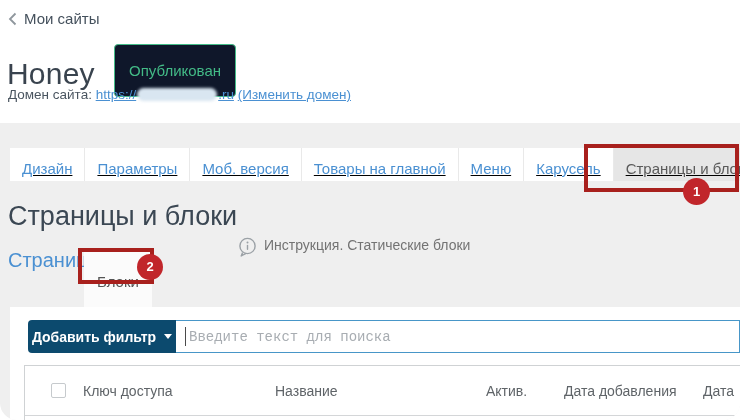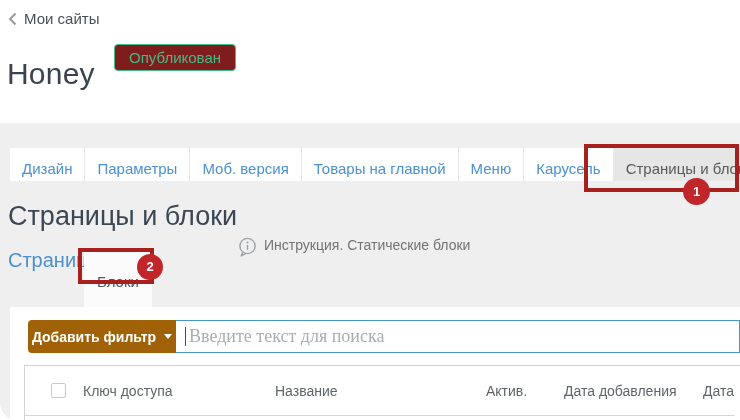--- a/index.html
+++ b/index.html
@@ -6,32 +6,32 @@
   html,body { background:#fff; }
   body { font-family:"Liberation Sans","DejaVu Sans",sans-serif; }
   .canvas { position:relative; width:740px; height:420px; overflow:hidden; background:#fff;border-radius:17px; }
 
   
   .back-link { position:absolute; top:10px; left:8px; display:flex; align-items:center; gap:7px;
                font-size:15px; color:#44505c; cursor:pointer; }
   .back-chevron { display:inline-flex; }
   .site-title { position:absolute; top:34px; left:7px; font-size:30px; color:#39434e; letter-spacing:.2px;margin-top:23px; }
   .status-badge { position:absolute; top:44px; left:114px; border:1px solid #43bb87; color:#43bb87;
-                  border-radius:4px; padding:4px 14px; font-size:15px; background:#7f1d1d; }
+                  border-radius:4px; padding:17px 14px; font-size:15px; background:#0f172a; }
   .domain-row { position:absolute; top:87px; left:8px; font-size:13.5px; color:#4a5560; white-space:nowrap; }
   .domain-row a { color:#4a90d2; text-decoration:underline; cursor:pointer; }
   .domain-blur { display:inline-block; width:80px; height:13px; background:#d9e6f1; border-radius:7px;
                  filter:blur(1.5px); vertical-align:-2px; margin:0 1px; }
   .change-domain { color:#4a90d2; text-decoration:none; cursor:pointer; }
 
   
   .gray-section { position:absolute; top:123px; left:0; width:740px; height:297px; background:#efefef; }
 
   
-  .tabbar { position:absolute; top:25px; left:10px; right:0; height:33px; display:flex; }
+  .tabbar { position:absolute; top:25px; left:10px; right:0; height:33px; display:flex;text-decoration:underline; }
   .tab { background:#fff; color:#4a90d2; font-size:15px; line-height:42px; padding:0 12px;
          border-right:1px solid #e9e9e9; white-space:nowrap; cursor:pointer; }
   .tab.active { background:#e6e6e6; color:#5a5a5a; border-right:none; flex:1; text-align:center; cursor:default; }
 
   
   .anno-box { position:absolute; border:4px solid #a8201d; z-index:6; pointer-events:none; }
   .anno-badge { position:absolute; background:#c1262b; color:#fff; border-radius:50%;
                 width:27px; height:27px; line-height:27px; text-align:center;
                 font-size:13px; font-weight:bold; z-index:7; }
   .anno-box-1 { left:584px; top:21px; width:155px; height:48px; }
@@ -47,28 +47,28 @@
 
   
   .subtab-pages { position:absolute; top:126px; left:8px; font-size:20px; color:#4a90d2; cursor:pointer; }
   .subtab-blocks { position:absolute; top:129px; left:84px; font-size:15px; color:#555;
                    background:#fbfbfb; padding:21px 13px; cursor:default; }
 
   
   .panel { position:absolute; top:184px; left:10px; width:730px; height:113px; background:#fff; }
 
   .filter-row { position:absolute; top:13px; left:18px; right:0; height:33px; display:flex; }
-  .filter-btn { width:148px; background:#a16207; color:#fff; font-size:14px; font-weight:bold;
+  .filter-btn { width:148px; background:#0c4a6e; color:#fff; font-size:14px; font-weight:bold;
                 border:none; border-radius:4px 0 0 4px; display:flex; align-items:center;
                 justify-content:center; gap:8px; cursor:pointer; }
   .caret-down { width:0; height:0; border-left:4.5px solid transparent; border-right:4.5px solid transparent;
                 border-top:5px solid #fff; }
   .search-wrap { flex:1; position:relative; background:#fff; border:1px solid #4796c8; border-left:none; }
   .search-input { width:100%; height:100%; border:none; outline:none; padding-left:13px;
-                  font-size:18px; color:#333; font-family:Liberation Serif, serif; background:transparent; }
+                  font-size:14px; color:#333; font-family:Liberation Mono, monospace; background:transparent; }
   .search-input::placeholder { color:#a8adb2; }
   .caret-line { position:absolute; left:9px; top:6px; width:1px; height:19px; background:#4a4a4a; }
 
   
   .table-box { position:absolute; top:58px; left:14px; right:-2px; height:64px;
                background:#fff; border:1px solid #cfd2d4; }
   .thead-row { position:relative; height:50px; border-bottom:1px solid #d4d6d8; }
   .th-checkbox { position:absolute; left:26px; top:17px; width:15px; height:15px;
                  border:1px solid #c6cacd; border-radius:2px; background:#fff; cursor:pointer; }
   .th-label { position:absolute; top:17px; font-size:14px; color:#5f6468; white-space:nowrap; }
@@ -88,20 +88,25 @@
       <svg width="9" height="14" viewBox="0 0 9 14">
           <polyline points="7.5,1.5 2,7 7.5,12.5" fill="none" stroke="#8f979d" stroke-width="1.8"></polyline>
         </svg>
     </span>
     <span>Мои сайты</span>
   </div>
 
   <div class="site-title">Honey</div>
   <div class="status-badge">Опубликован</div>
 
+  <div class="domain-row">
+    <span>Домен сайта:</span>
+    <a>https://</a><span class="domain-blur"></span><a>.ru</a>
+    <a class="change-domain">(Изменить домен)</a>
+  </div>
 
   <div class="gray-section">
 
     <div class="tabbar">
       <div class="tab">Дизайн</div>
       <div class="tab">Параметры</div>
       <div class="tab">Моб. версия</div>
       <div class="tab">Товары на главной</div>
       <div class="tab">Меню</div>
       <div class="tab">Карусель</div>

